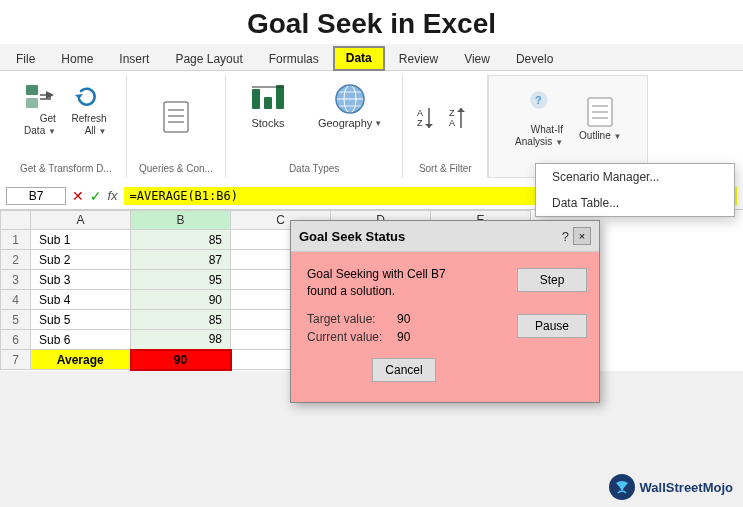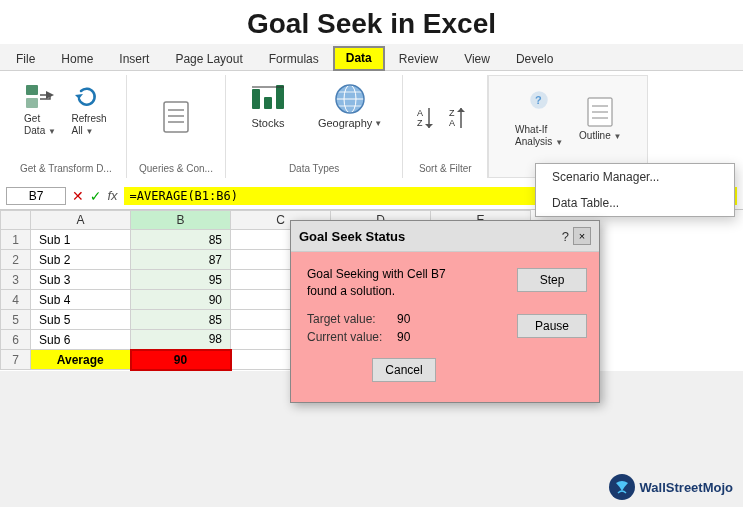--- a/index.html
+++ b/index.html
@@ -101,21 +101,21 @@
     }
 
     .rb-icon svg {
       width: 32px;
       height: 32px;
     }
 
     .rb-icon-label {
       font-size: 10px;
       color: #333;
-      text-align: left;
+      text-align: right;
       line-height: 1.2;
     }
 
     .data-type-btn {
       display: flex;
       flex-direction: column;
       align-items: center;
       cursor: pointer;
       padding: 2px 8px;
       min-width: 60px;

